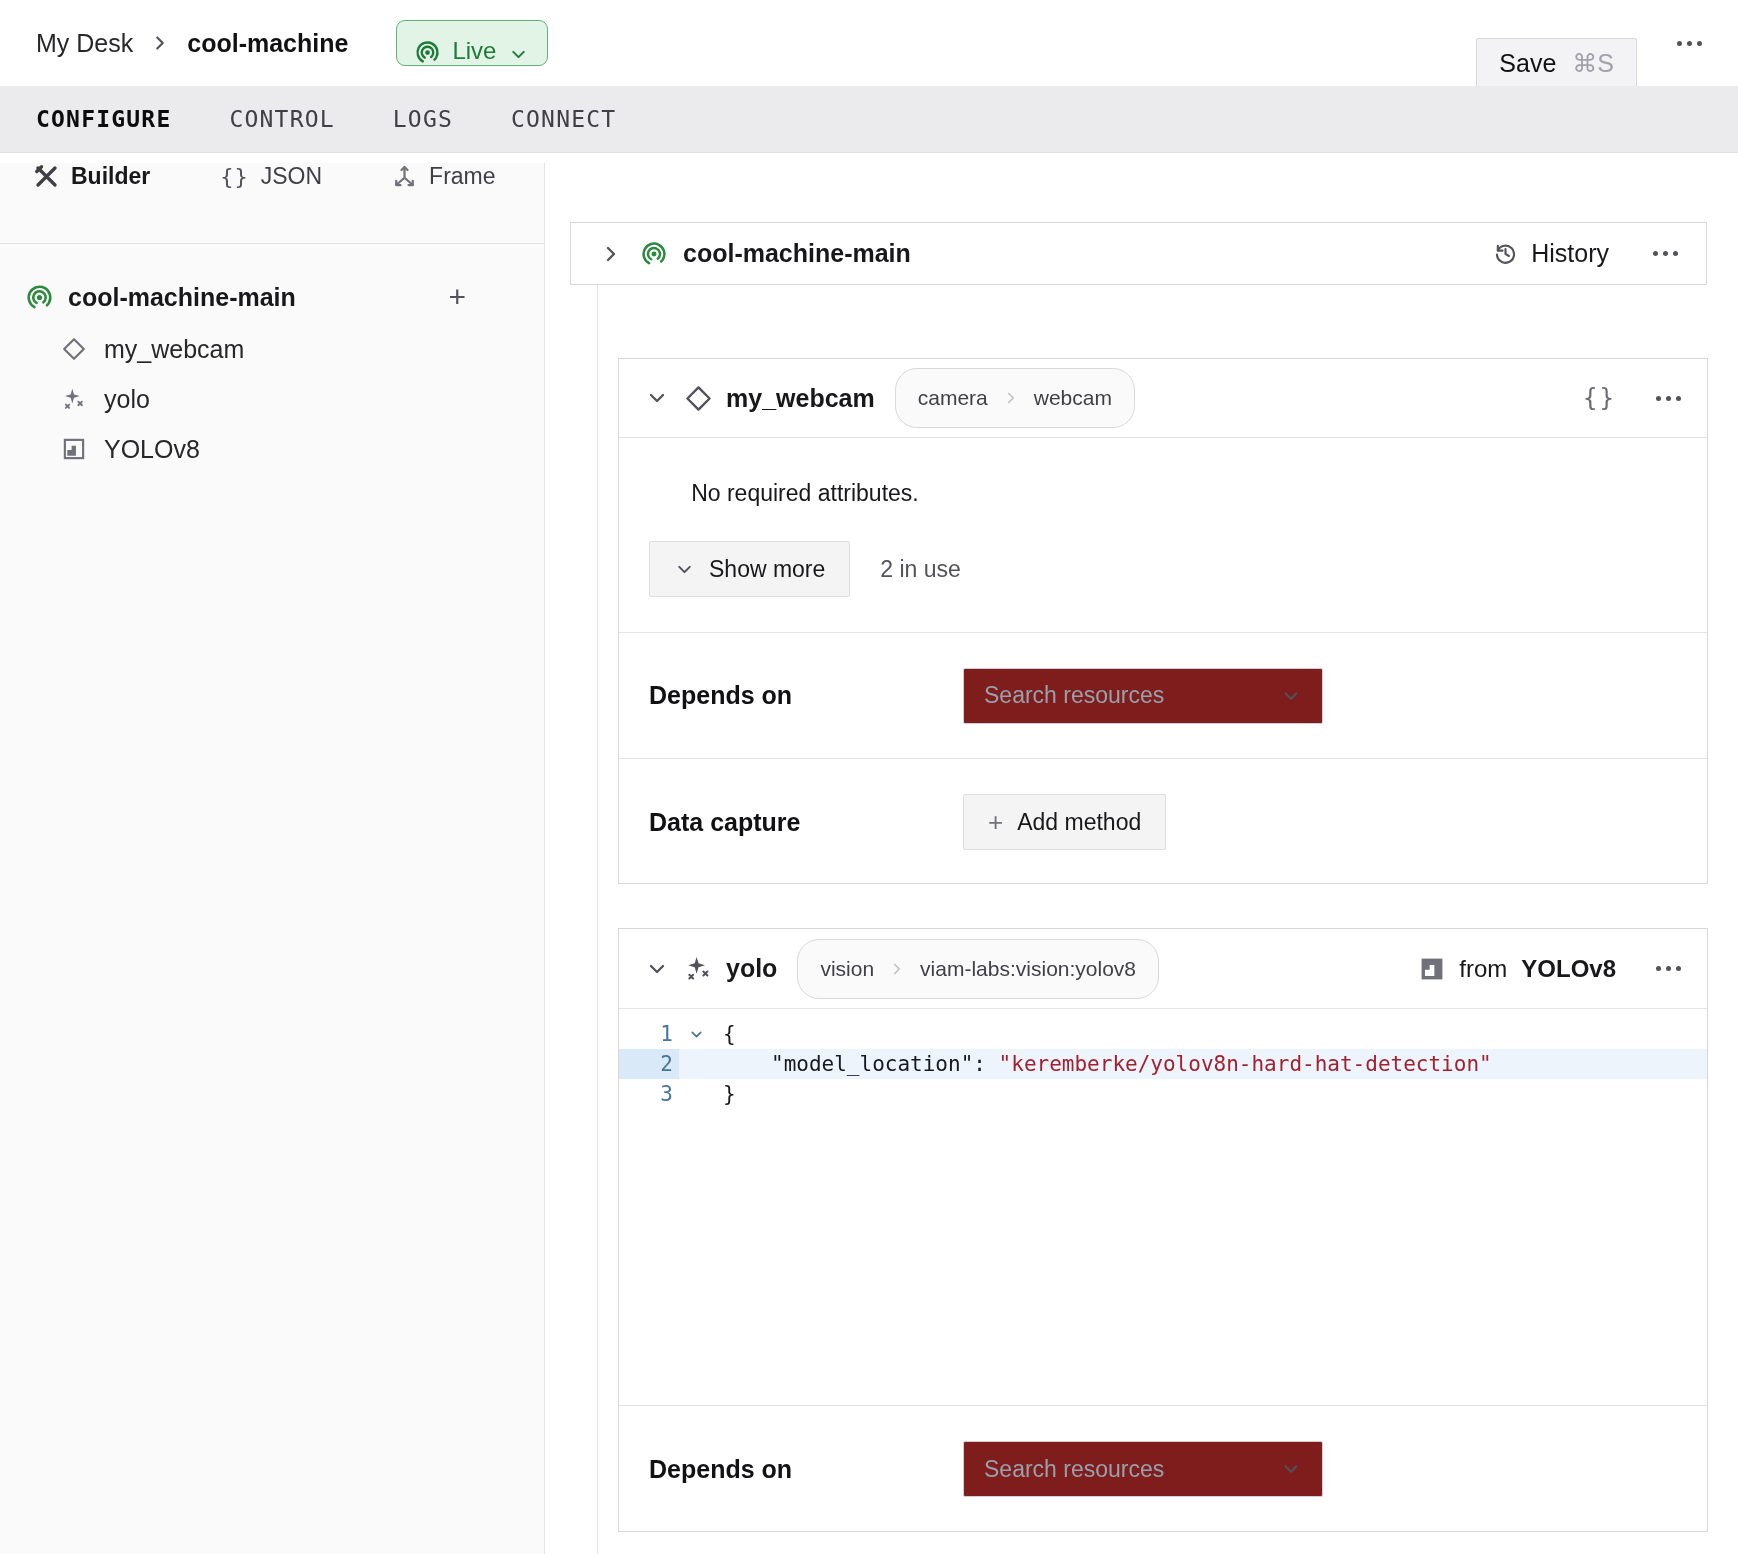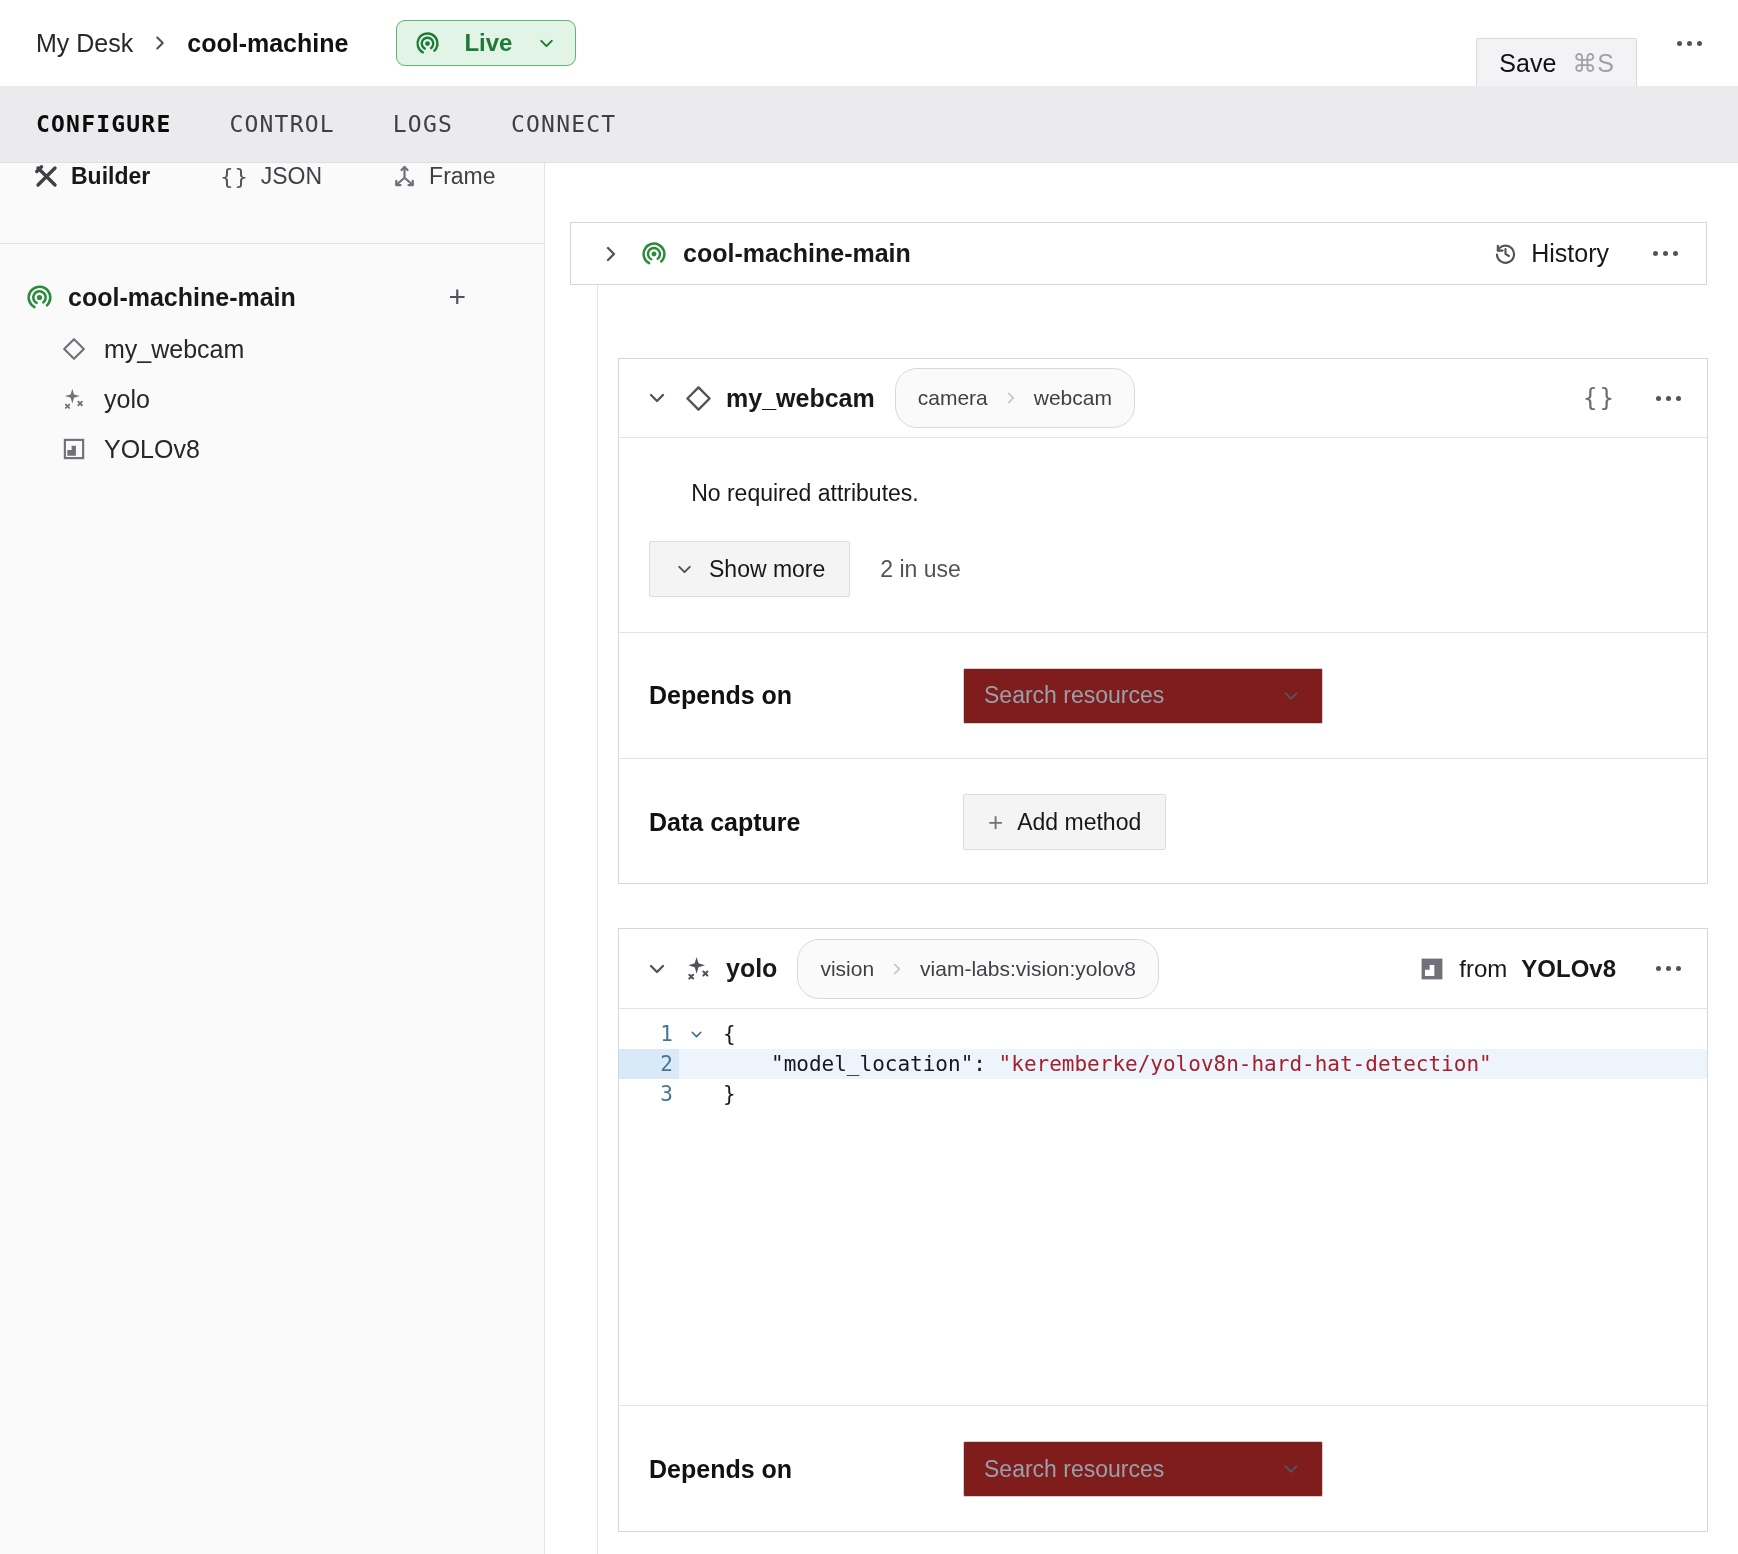--- a/index.html
+++ b/index.html
@@ -11,30 +11,30 @@
   svg { display:block; }
   .dots { display:inline-flex; gap:5px; align-items:center; cursor:pointer; }
   .dots i { width:5px; height:5px; border-radius:50%; background:#52525b; display:block; }
 
   
   .topbar { position:absolute; left:0; top:0; width:1738px; height:86px; background:#fff;
             display:flex; align-items:center; padding:0 36px; }
   .crumb-parent { font-size:25px; color:#27272a; cursor:pointer; }
   .crumb-sep { margin:0 16px; display:flex; }
   .crumb-current { font-size:25px; font-weight:700; color:#111113; }
-  .live-badge { margin-left:48px; display:flex; align-items:center; gap:24px;
+  .live-badge { margin-left:48px; display:flex; align-items:flex-end; gap:12px;
     background:#e1f4e5; border:1px solid #62b277; border-radius:9px; height:46px; padding:0 18px;
-    color:#1f7a38; font-size:24px; cursor:pointer;font-weight:bold; }
+    color:#1f7a38; font-size:24px; cursor:pointer; }
   .topbar-right { margin-left:auto; display:flex; align-items:center; gap:40px; }
   .save-btn { display:flex; align-items:center; gap:16px; background:#f3f3f5; border:1px solid #d9d9dd;
     height:50px; padding:0 22px; font-size:25px; color:#111113; cursor:pointer; border-radius:2px;margin-top:40px; }
   .save-kbd { color:#a1a1aa; }
 
   
-  .tabbar { position:absolute; left:0; top:86px; width:1738px; height:77px; background:#ebebee;
+  .tabbar { position:absolute; left:0; top:86px; width:1738px; height:67px; background:#ebebee;
     display:flex; align-items:center; gap:58px; padding:0 36px; border-bottom:1px solid #e0e0e3;
     font-family:"DejaVu Sans Mono", monospace; font-size:23px; letter-spacing:1.2px; }
   .tab { color:#3f3f46; cursor:pointer; }
   .tab.active { color:#0c0c0d; font-weight:700; }
 
   
   .sidebar { position:absolute; left:0; top:163px; width:545px; bottom:0; background:#fafafa;
     border-right:1px solid #e4e4e7; }
   .side-toolbar { height:81px; border-bottom:1px solid #e4e4e7; display:flex; align-items:flex-start;
     padding-left:34px; gap:70px; background:#fafafa; }

